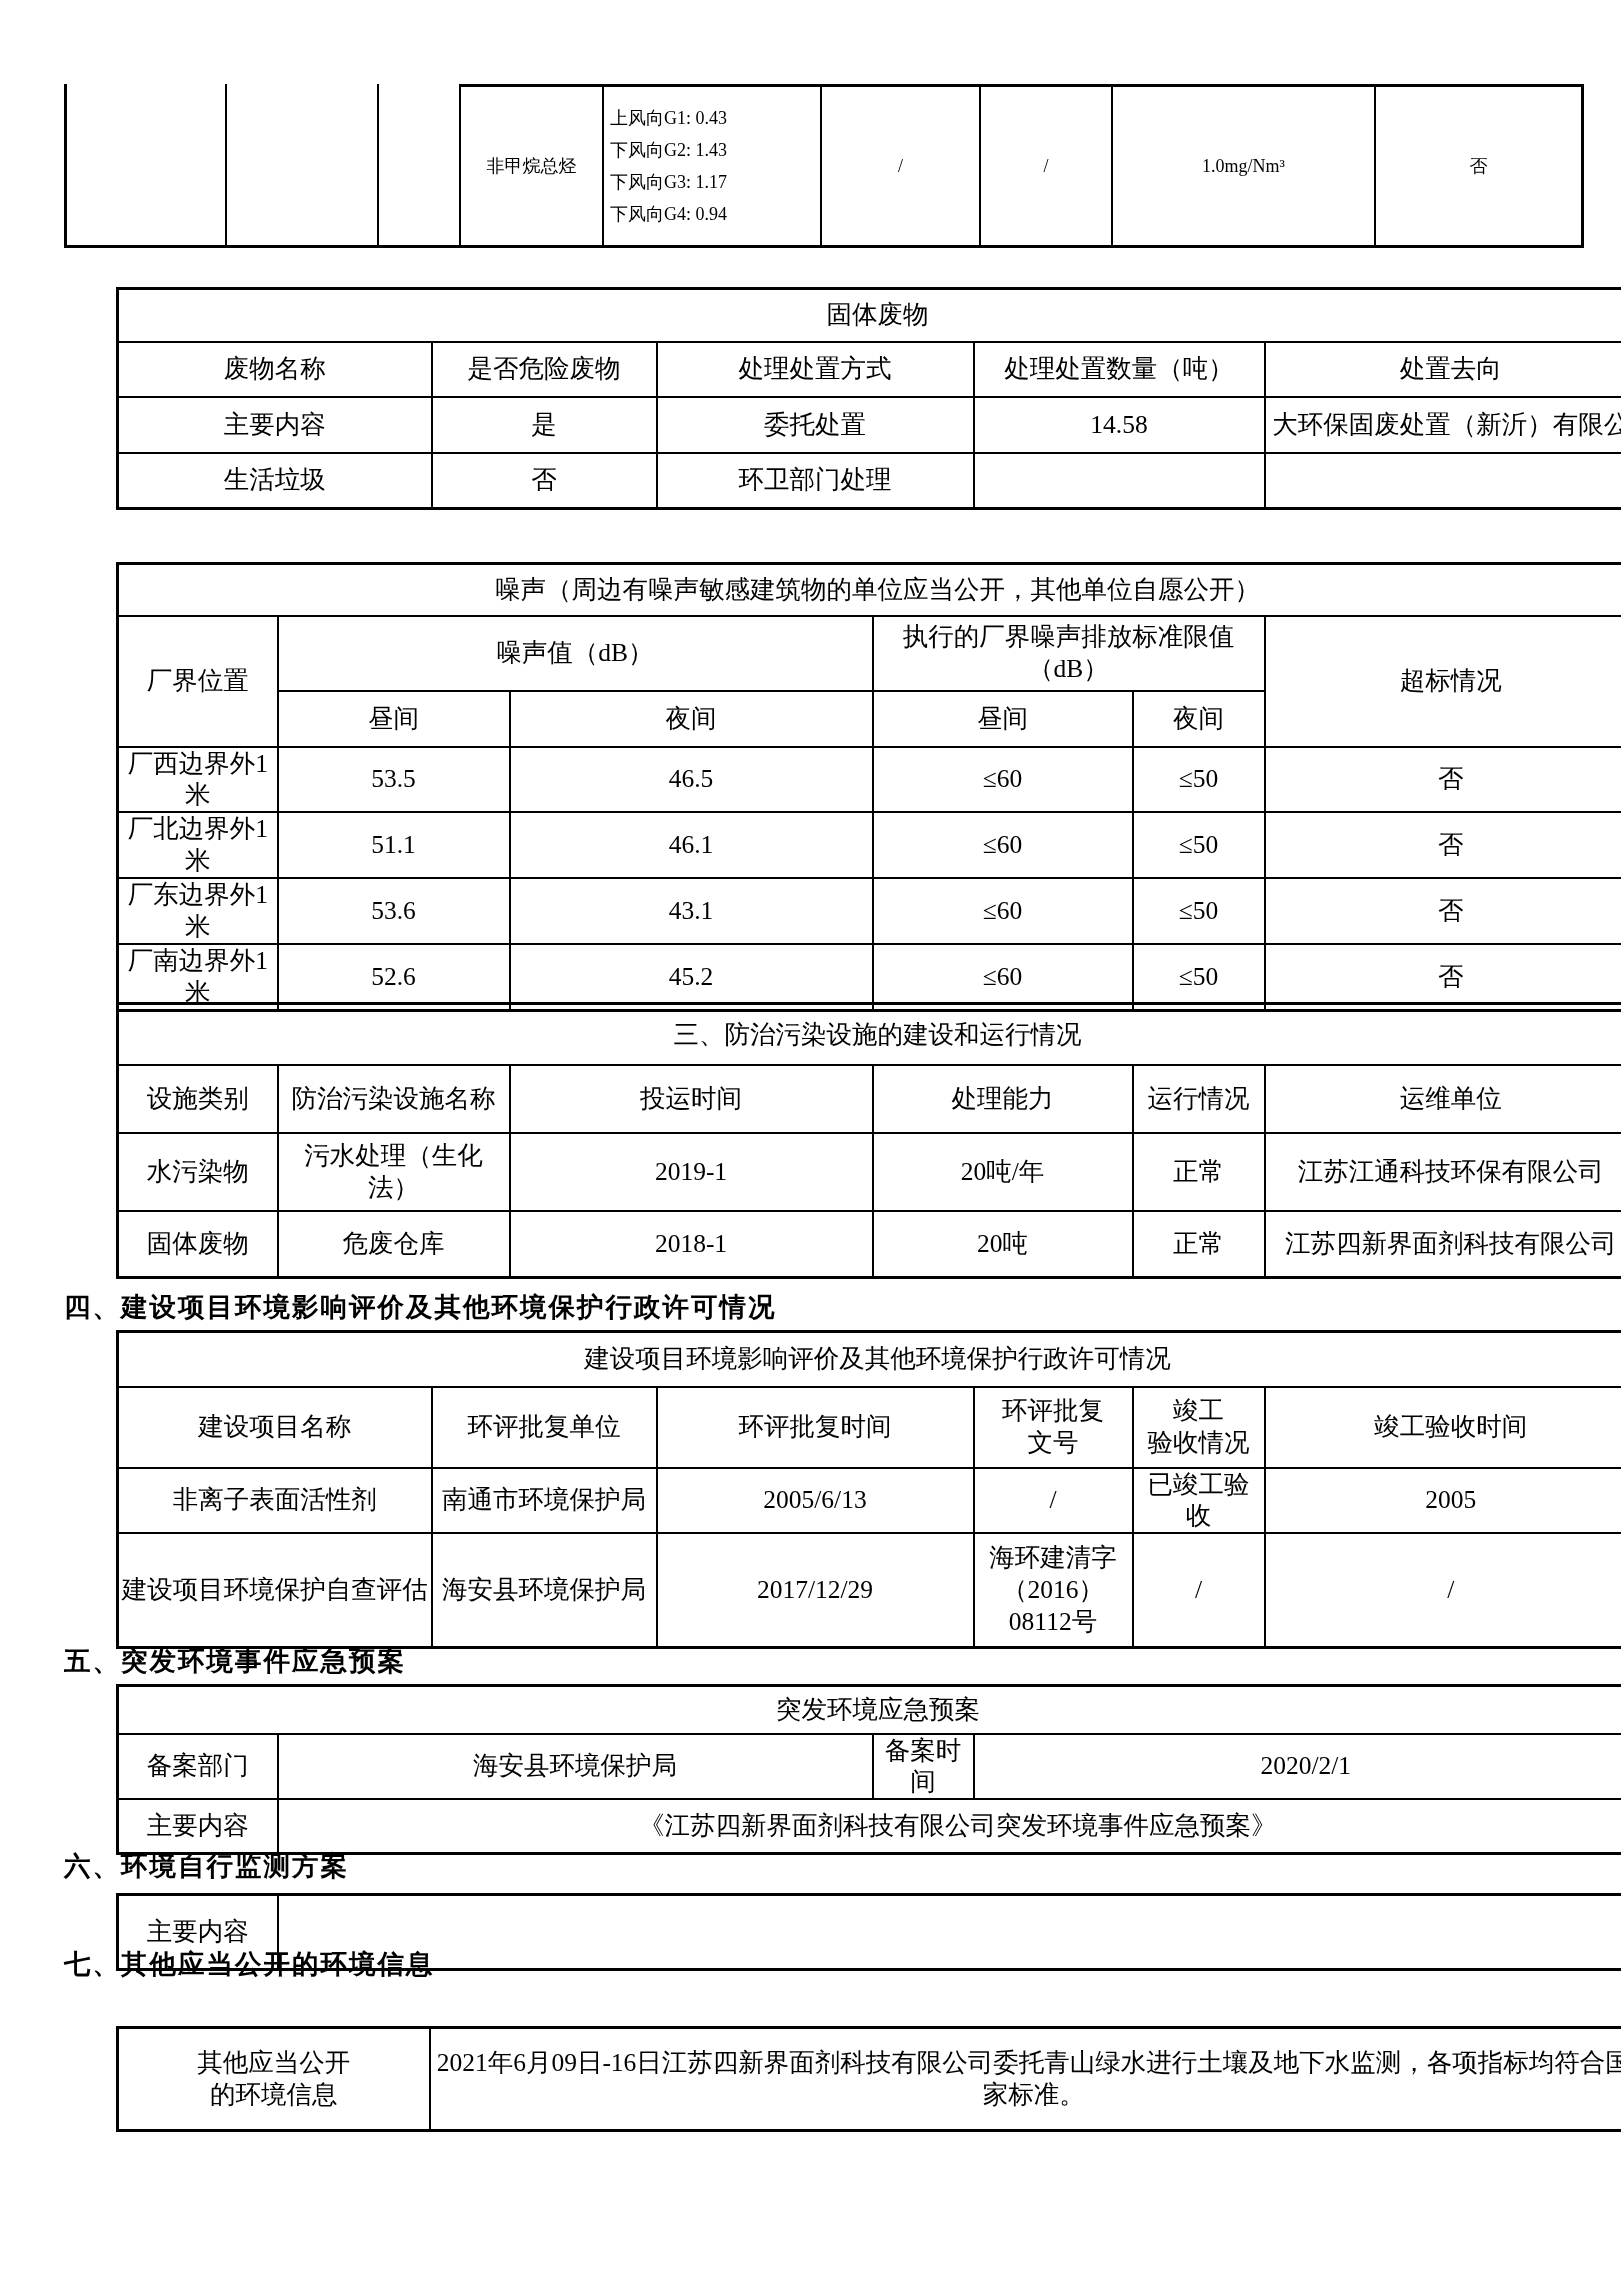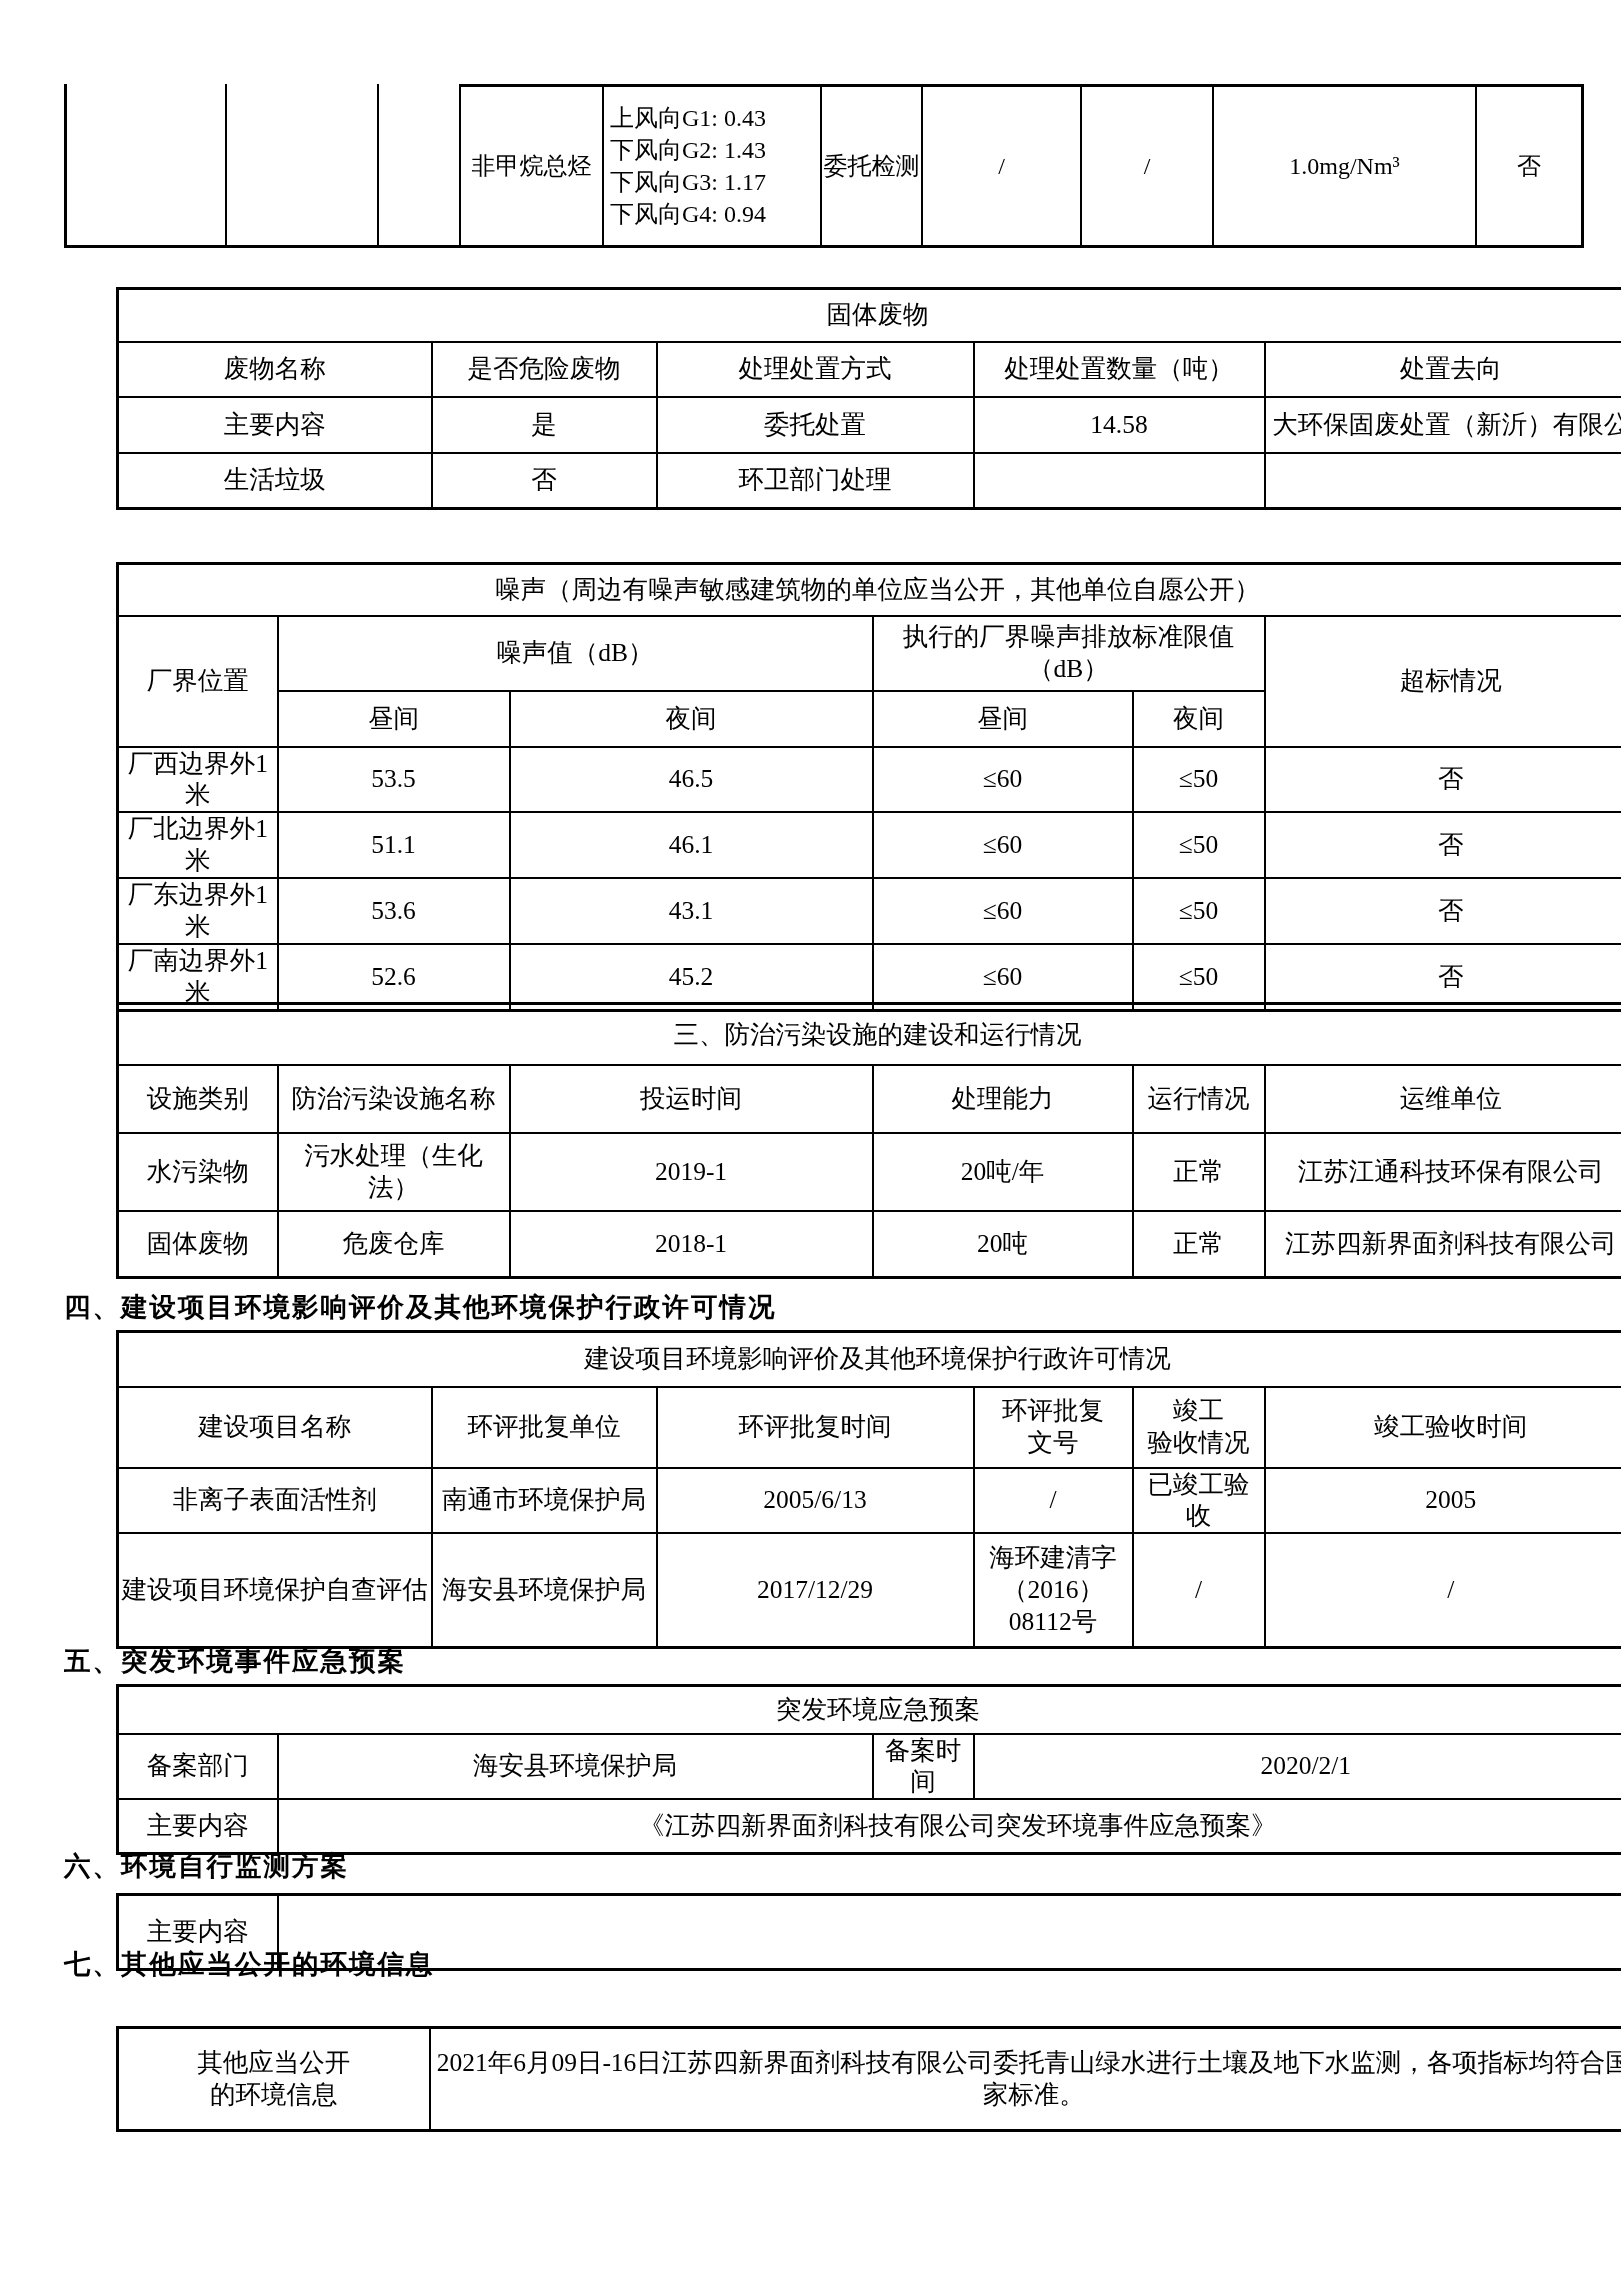--- a/index.html
+++ b/index.html
@@ -25,21 +25,21 @@
   td.boldtitle{font-weight:normal;text-align:left;padding-left:5.9px;font-size:25.5px;}
   td.content-left{text-align:left;padding:3.9px 7.8px;line-height:32px;}
   
   .t1{
     position:absolute;left:64px;top:84px;width:1520px;height:164px;box-sizing:border-box;
     border-left:3.9px solid #000;border-right:3.9px solid #000;border-bottom:3.9px solid #000;
     display:flex;overflow:hidden;
   }
   .t1 .cell{
     box-sizing:border-box;border-right:2px solid #000;height:100%;flex:0 0 auto;
-    display:flex;align-items:center;justify-content:center;font-size:24px;overflow:hidden;white-space:nowrap;
+    display:flex;align-items:center;justify-content:center;font-size:18px;overflow:hidden;white-space:nowrap;
   }
   .t1 .open3{border-right:none;}
   .t1right{
     box-sizing:border-box;flex:1;height:100%;display:flex;
     border-top:3.9px solid #000;border-left:2px solid #000;
   }
   .t1right .cell:last-child{border-right:none;flex:1;}
   .windcell{flex-direction:column;align-items:flex-start !important;justify-content:center;
     padding-left:5.9px;line-height:32px;}
   
@@ -56,21 +56,20 @@
   <div class="cell" style="width:152px"></div>
   <div class="cell open3" style="width:80px"></div>
   <div class="t1right">
     <div class="cell" style="width:143px">非甲烷总烃</div>
     <div class="cell windcell" style="width:218px">
       <div>上风向G1: 0.43</div>
       <div>下风向G2: 1.43</div>
       <div>下风向G3: 1.17</div>
       <div>下风向G4: 0.94</div>
     </div>
-    <div class="cell" style="width:101px">委托检测</div>
     <div class="cell" style="width:159px">/</div>
     <div class="cell" style="width:132px">/</div>
     <div class="cell" style="width:263px">1.0mg/Nm³</div>
     <div class="cell">否</div>
   </div>
 </div>
 
 <table class="doc" style="top:287px;height:220px">
   <colgroup>
       <col style="width:314px">

